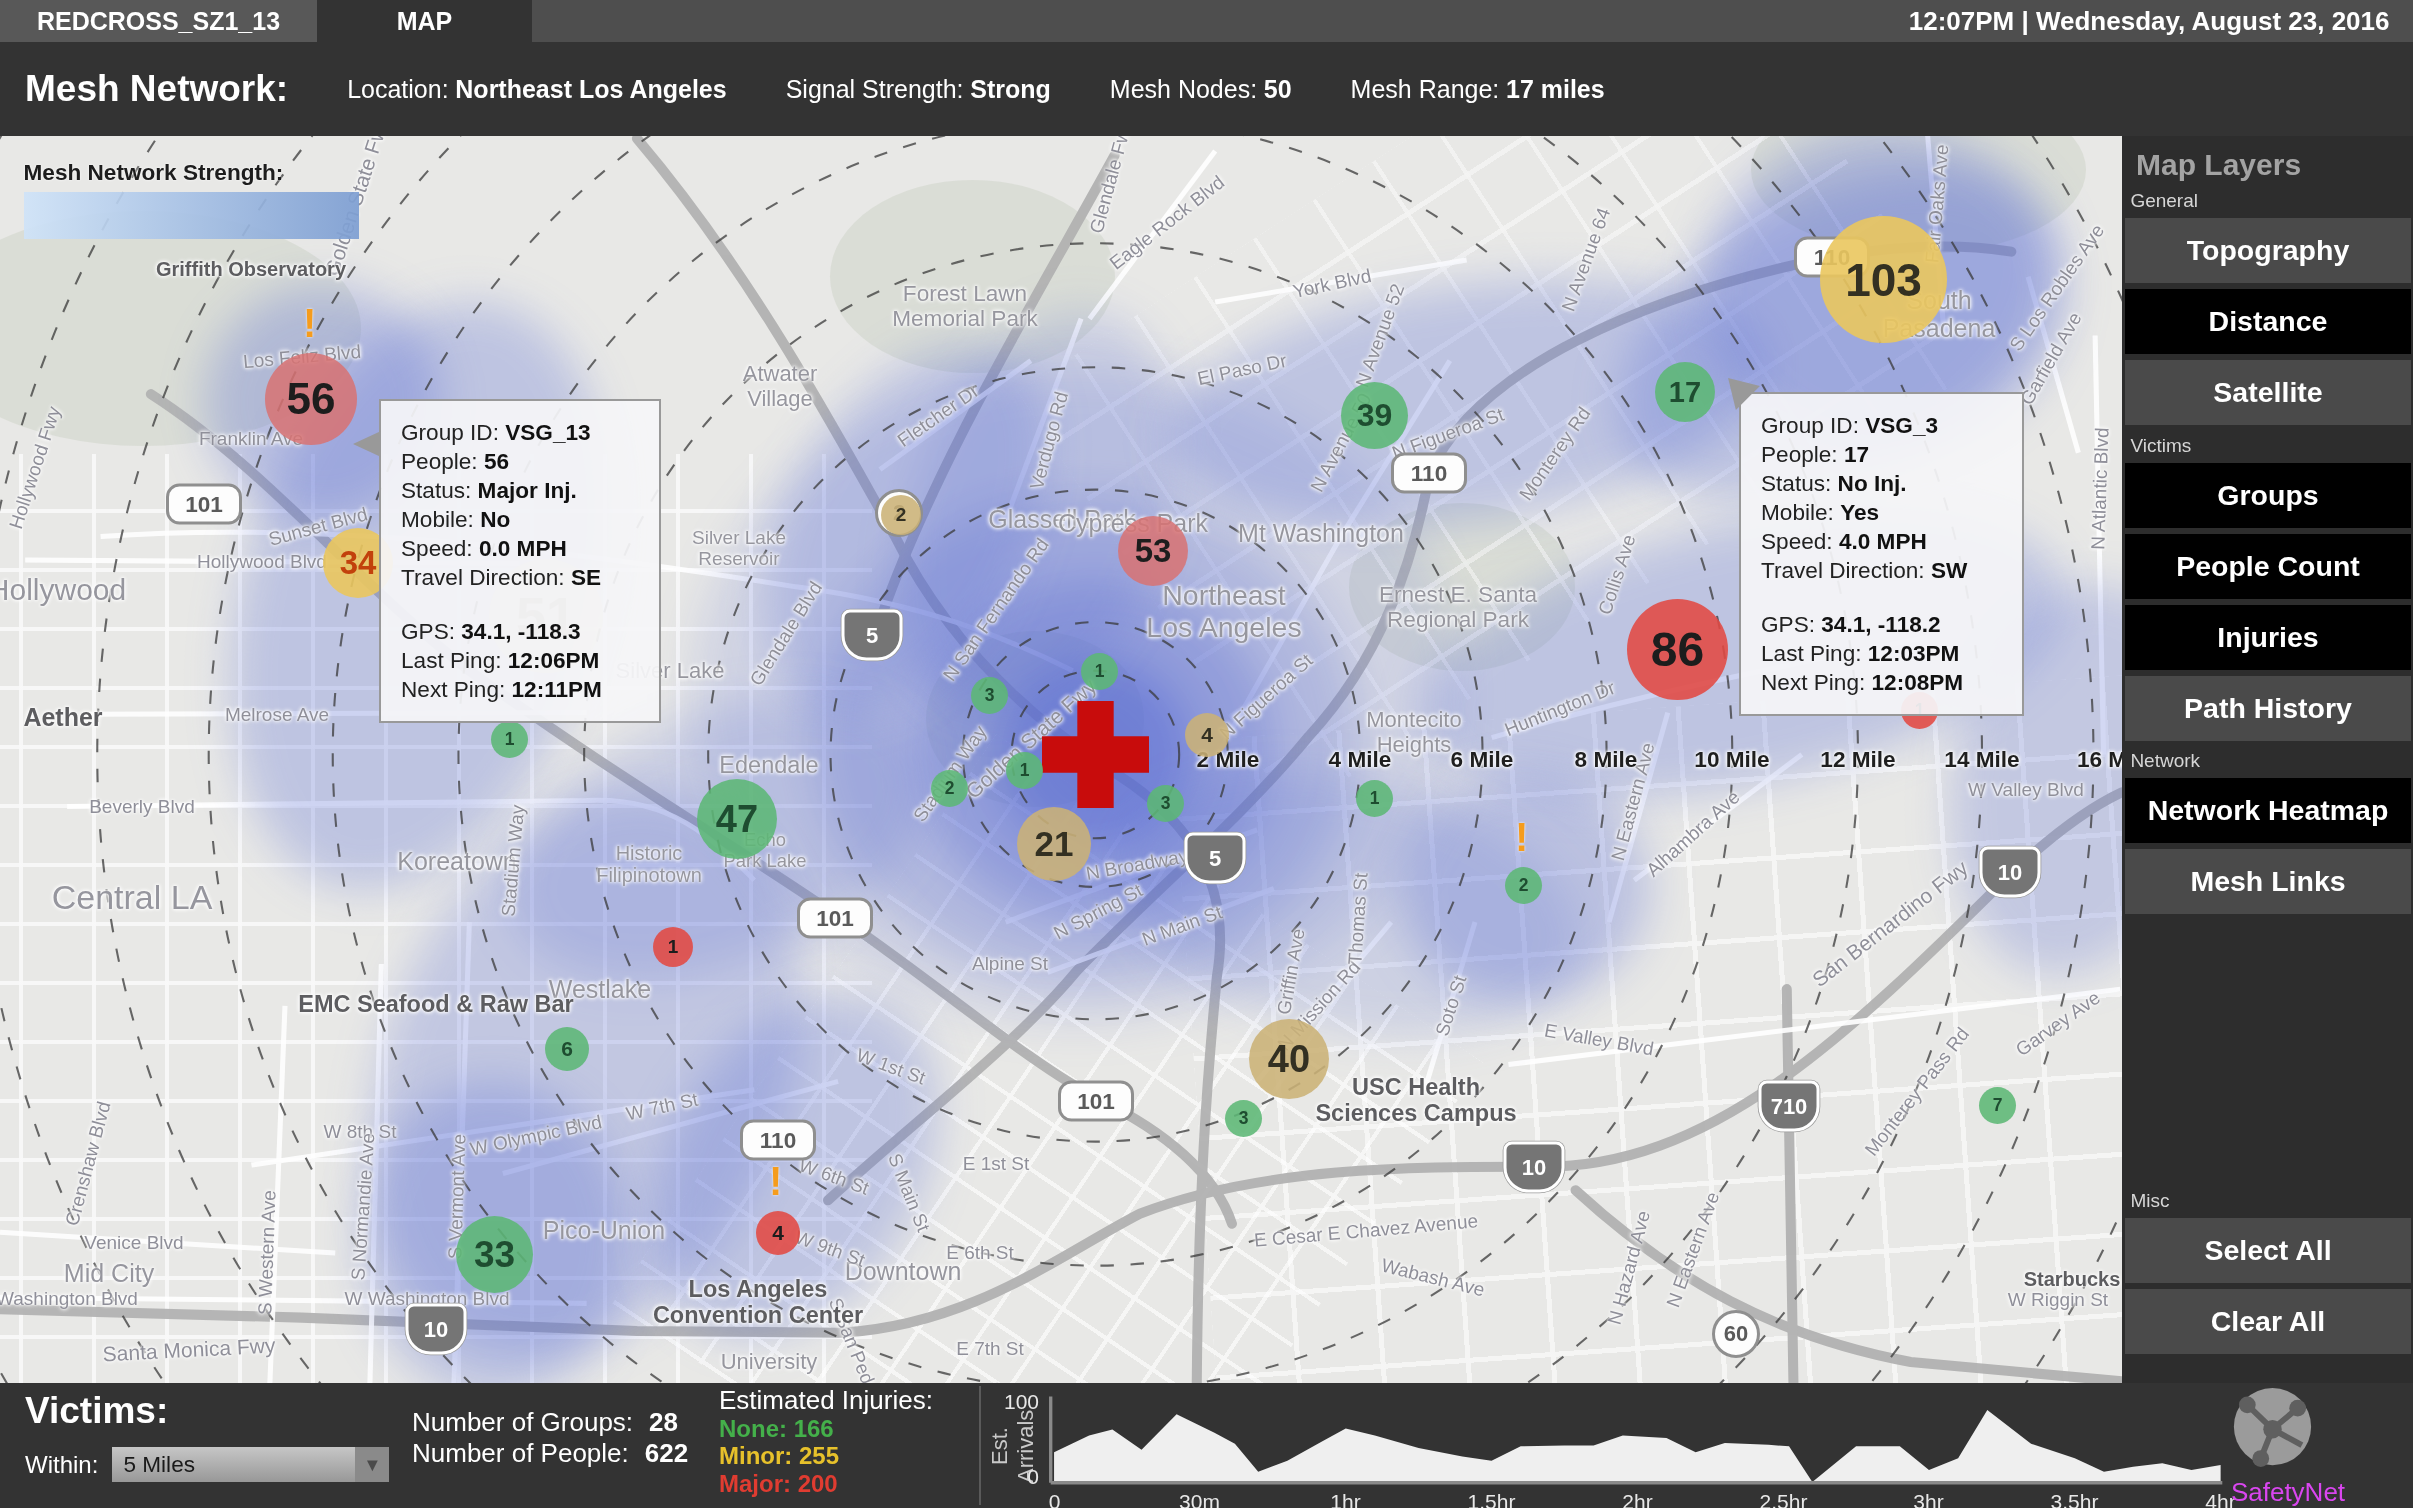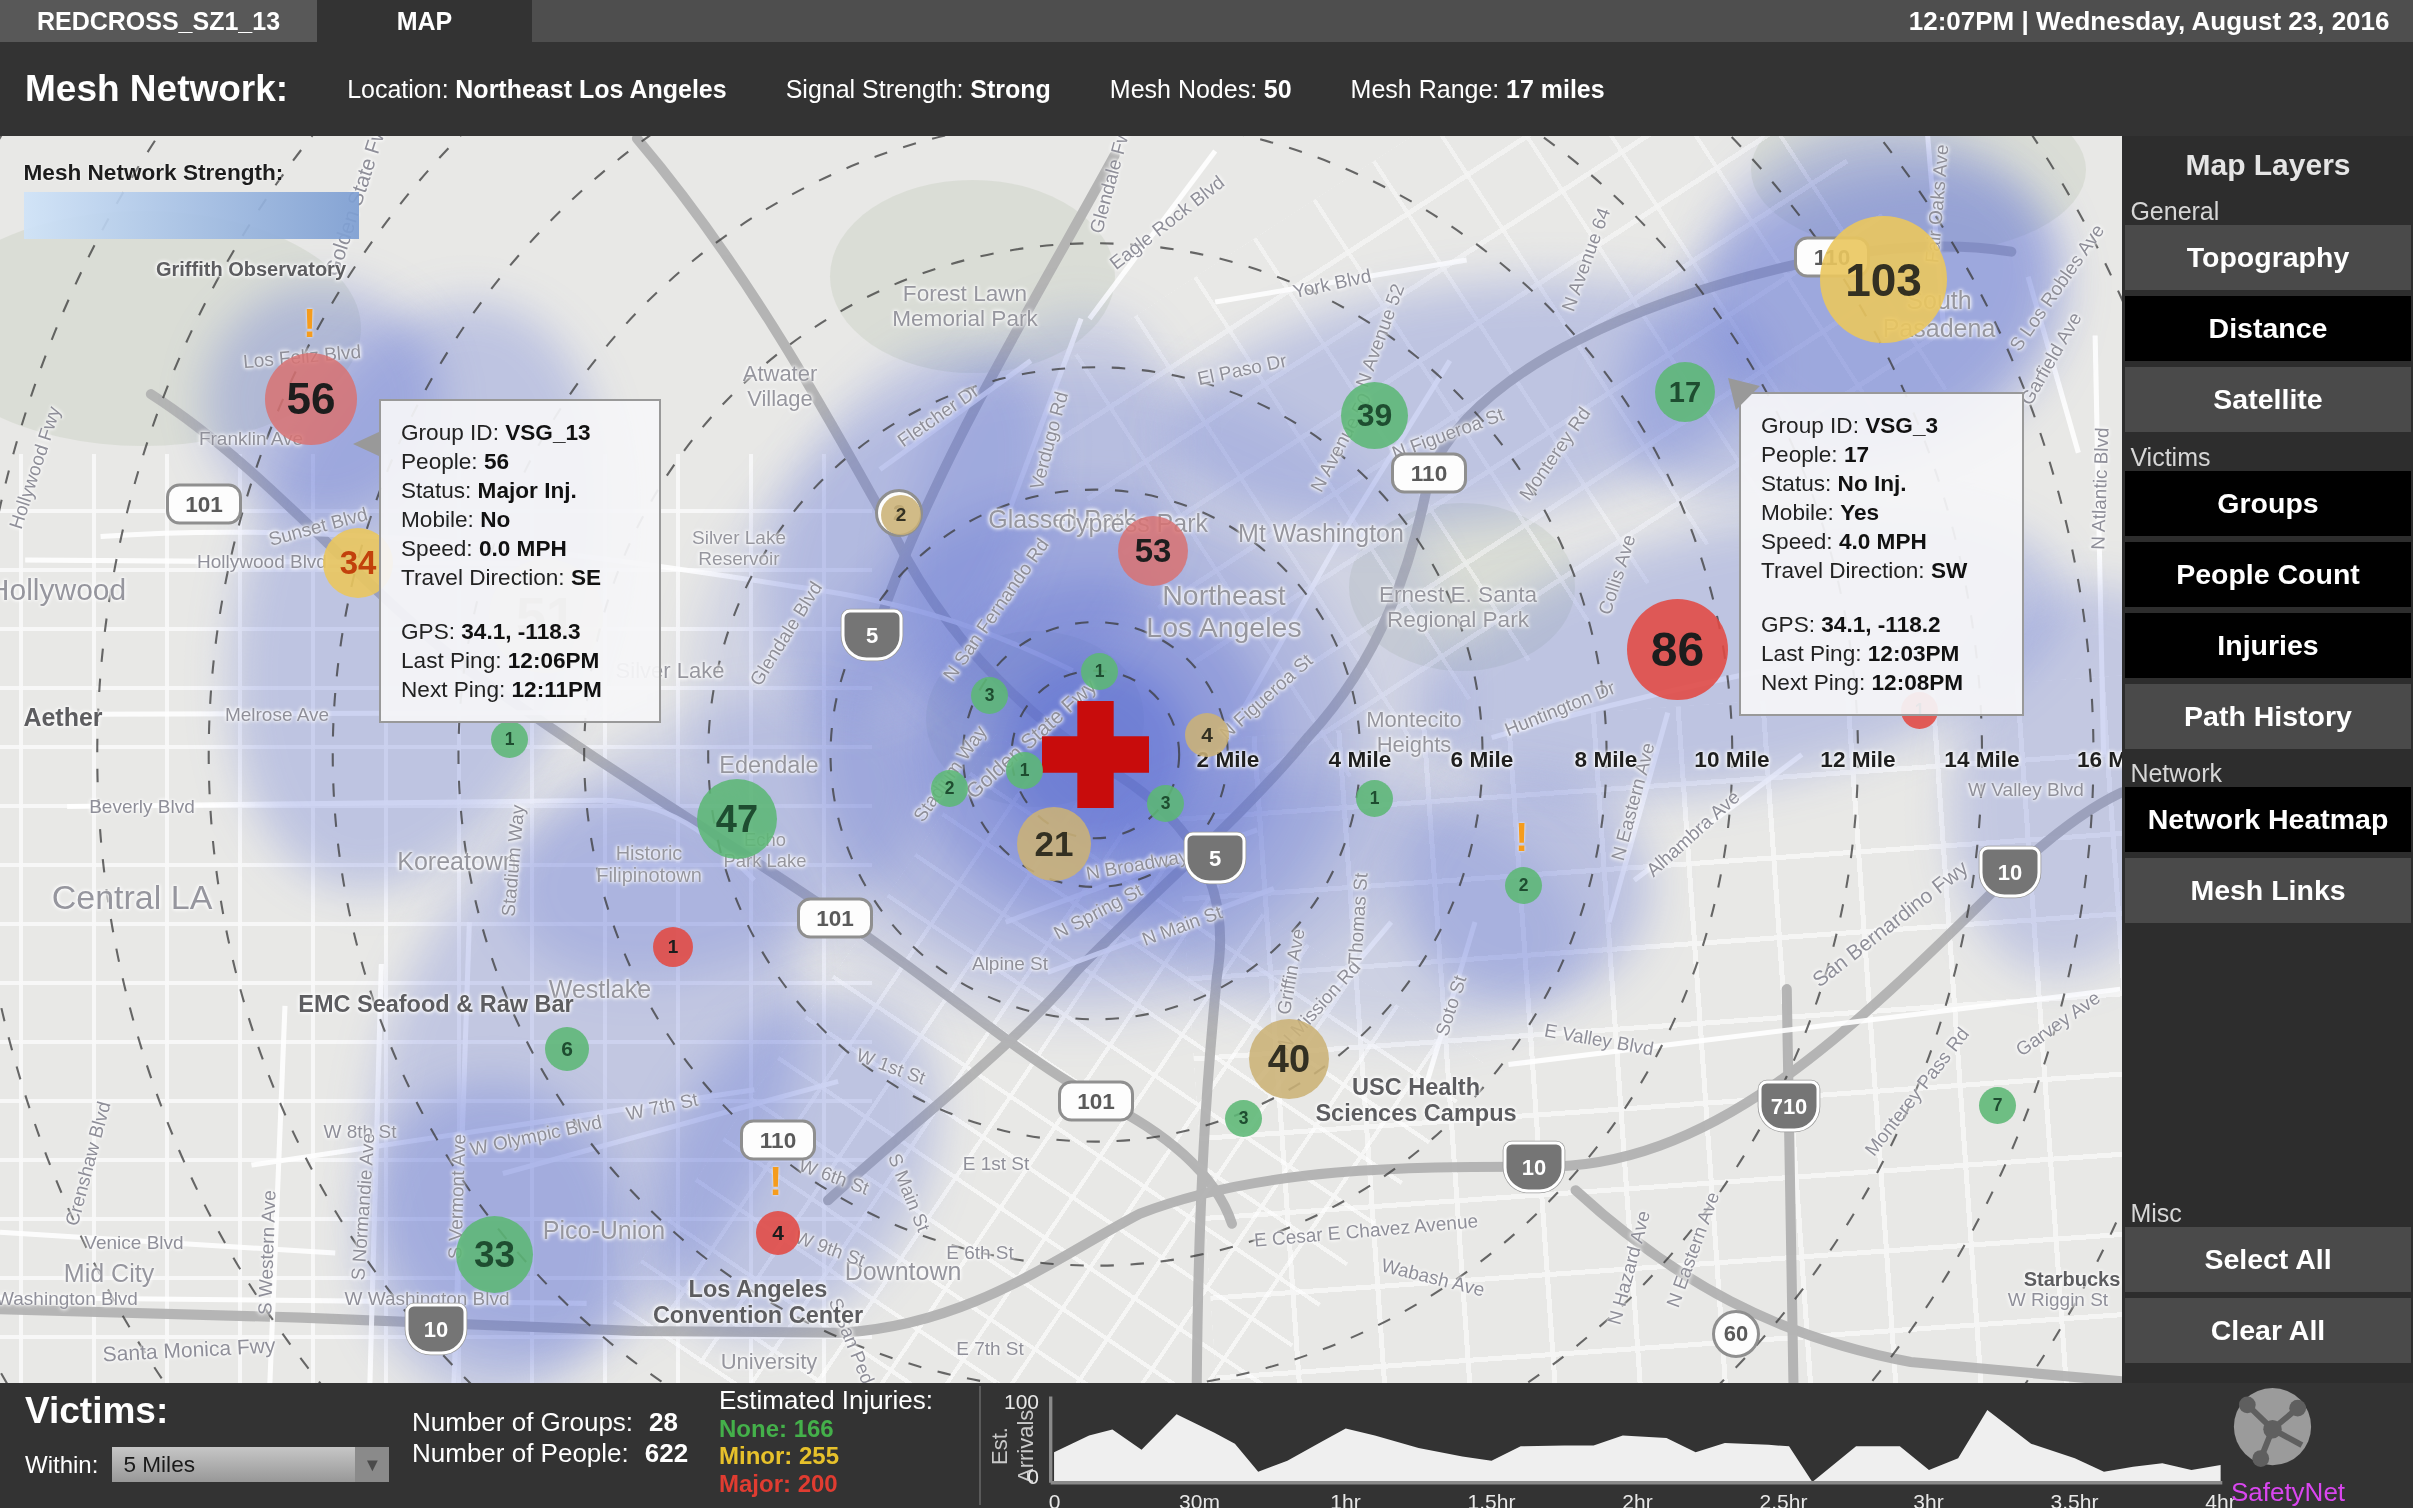--- a/index.html
+++ b/index.html
@@ -64,22 +64,22 @@
   .popup{position:absolute;background:rgba(245,245,247,.93);border:2.5px solid #999;z-index:40;
       padding:17px 20px;font-size:22.6px;color:#222;line-height:29px;}
   .popup .val{font-weight:bold;color:#111;}
   .popup .spacer{height:25px;}
   .ptr-left{position:absolute;left:-28px;top:30px;width:0;height:0;border-top:13.4px solid transparent;
       border-bottom:13.4px solid transparent;border-right:28px solid #999;}
   .ptr-top{position:absolute;left:-20px;top:-20px;width:0;height:0;border-left:17px solid transparent;
       border-right:17px solid transparent;border-bottom:28.5px solid #999;transform:rotate(-45deg);}
   
   #sidebar{position:absolute;left:2122px;top:136px;width:292px;height:1247px;background:#2d2d2d;z-index:50;}
-  #sidebar-title{color:#e5e5e5;font-size:30px;font-weight:bold;text-align:center;padding-top:11.7px;height:39px;}
-  .section-label{color:#d6d6d6;font-size:25px;padding:3.4px 0 3.4px 8.4px;height:25px;margin-top:7px;}
+  #sidebar-title{color:#a3a3a3;font-size:30px;font-weight:bold;padding-top:11.7px;height:39px;margin-left:14px;}
+  .section-label{color:#d6d6d6;font-size:19px;padding:3.4px 0 3.4px 8.4px;height:25px;}
   .side-btn{margin:0 3.4px 5.9px 3.4px;height:65px;display:flex;align-items:center;justify-content:center;
       color:#fff;font-size:28.5px;font-weight:bold;background:#4a4a4a;cursor:pointer;}
   .side-btn.active{background:#000;}
   .section.misc{margin-top:272px;}
   
   #footer{position:absolute;left:0;top:1383px;width:2413px;height:126px;background:#333;z-index:55;color:#fff;}
   #victims-title{position:absolute;left:25px;top:6.7px;font-size:37px;font-weight:bold;}
   #within-row{position:absolute;left:25px;top:64px;font-size:24px;display:flex;align-items:center;}
   #within-select{margin-left:13.4px;width:266px;height:35px;background:linear-gradient(#c6c6c6,#989898);
       color:#1a1a1a;font-size:22.6px;display:flex;align-items:center;padding-left:11.7px;position:relative;cursor:pointer;}

